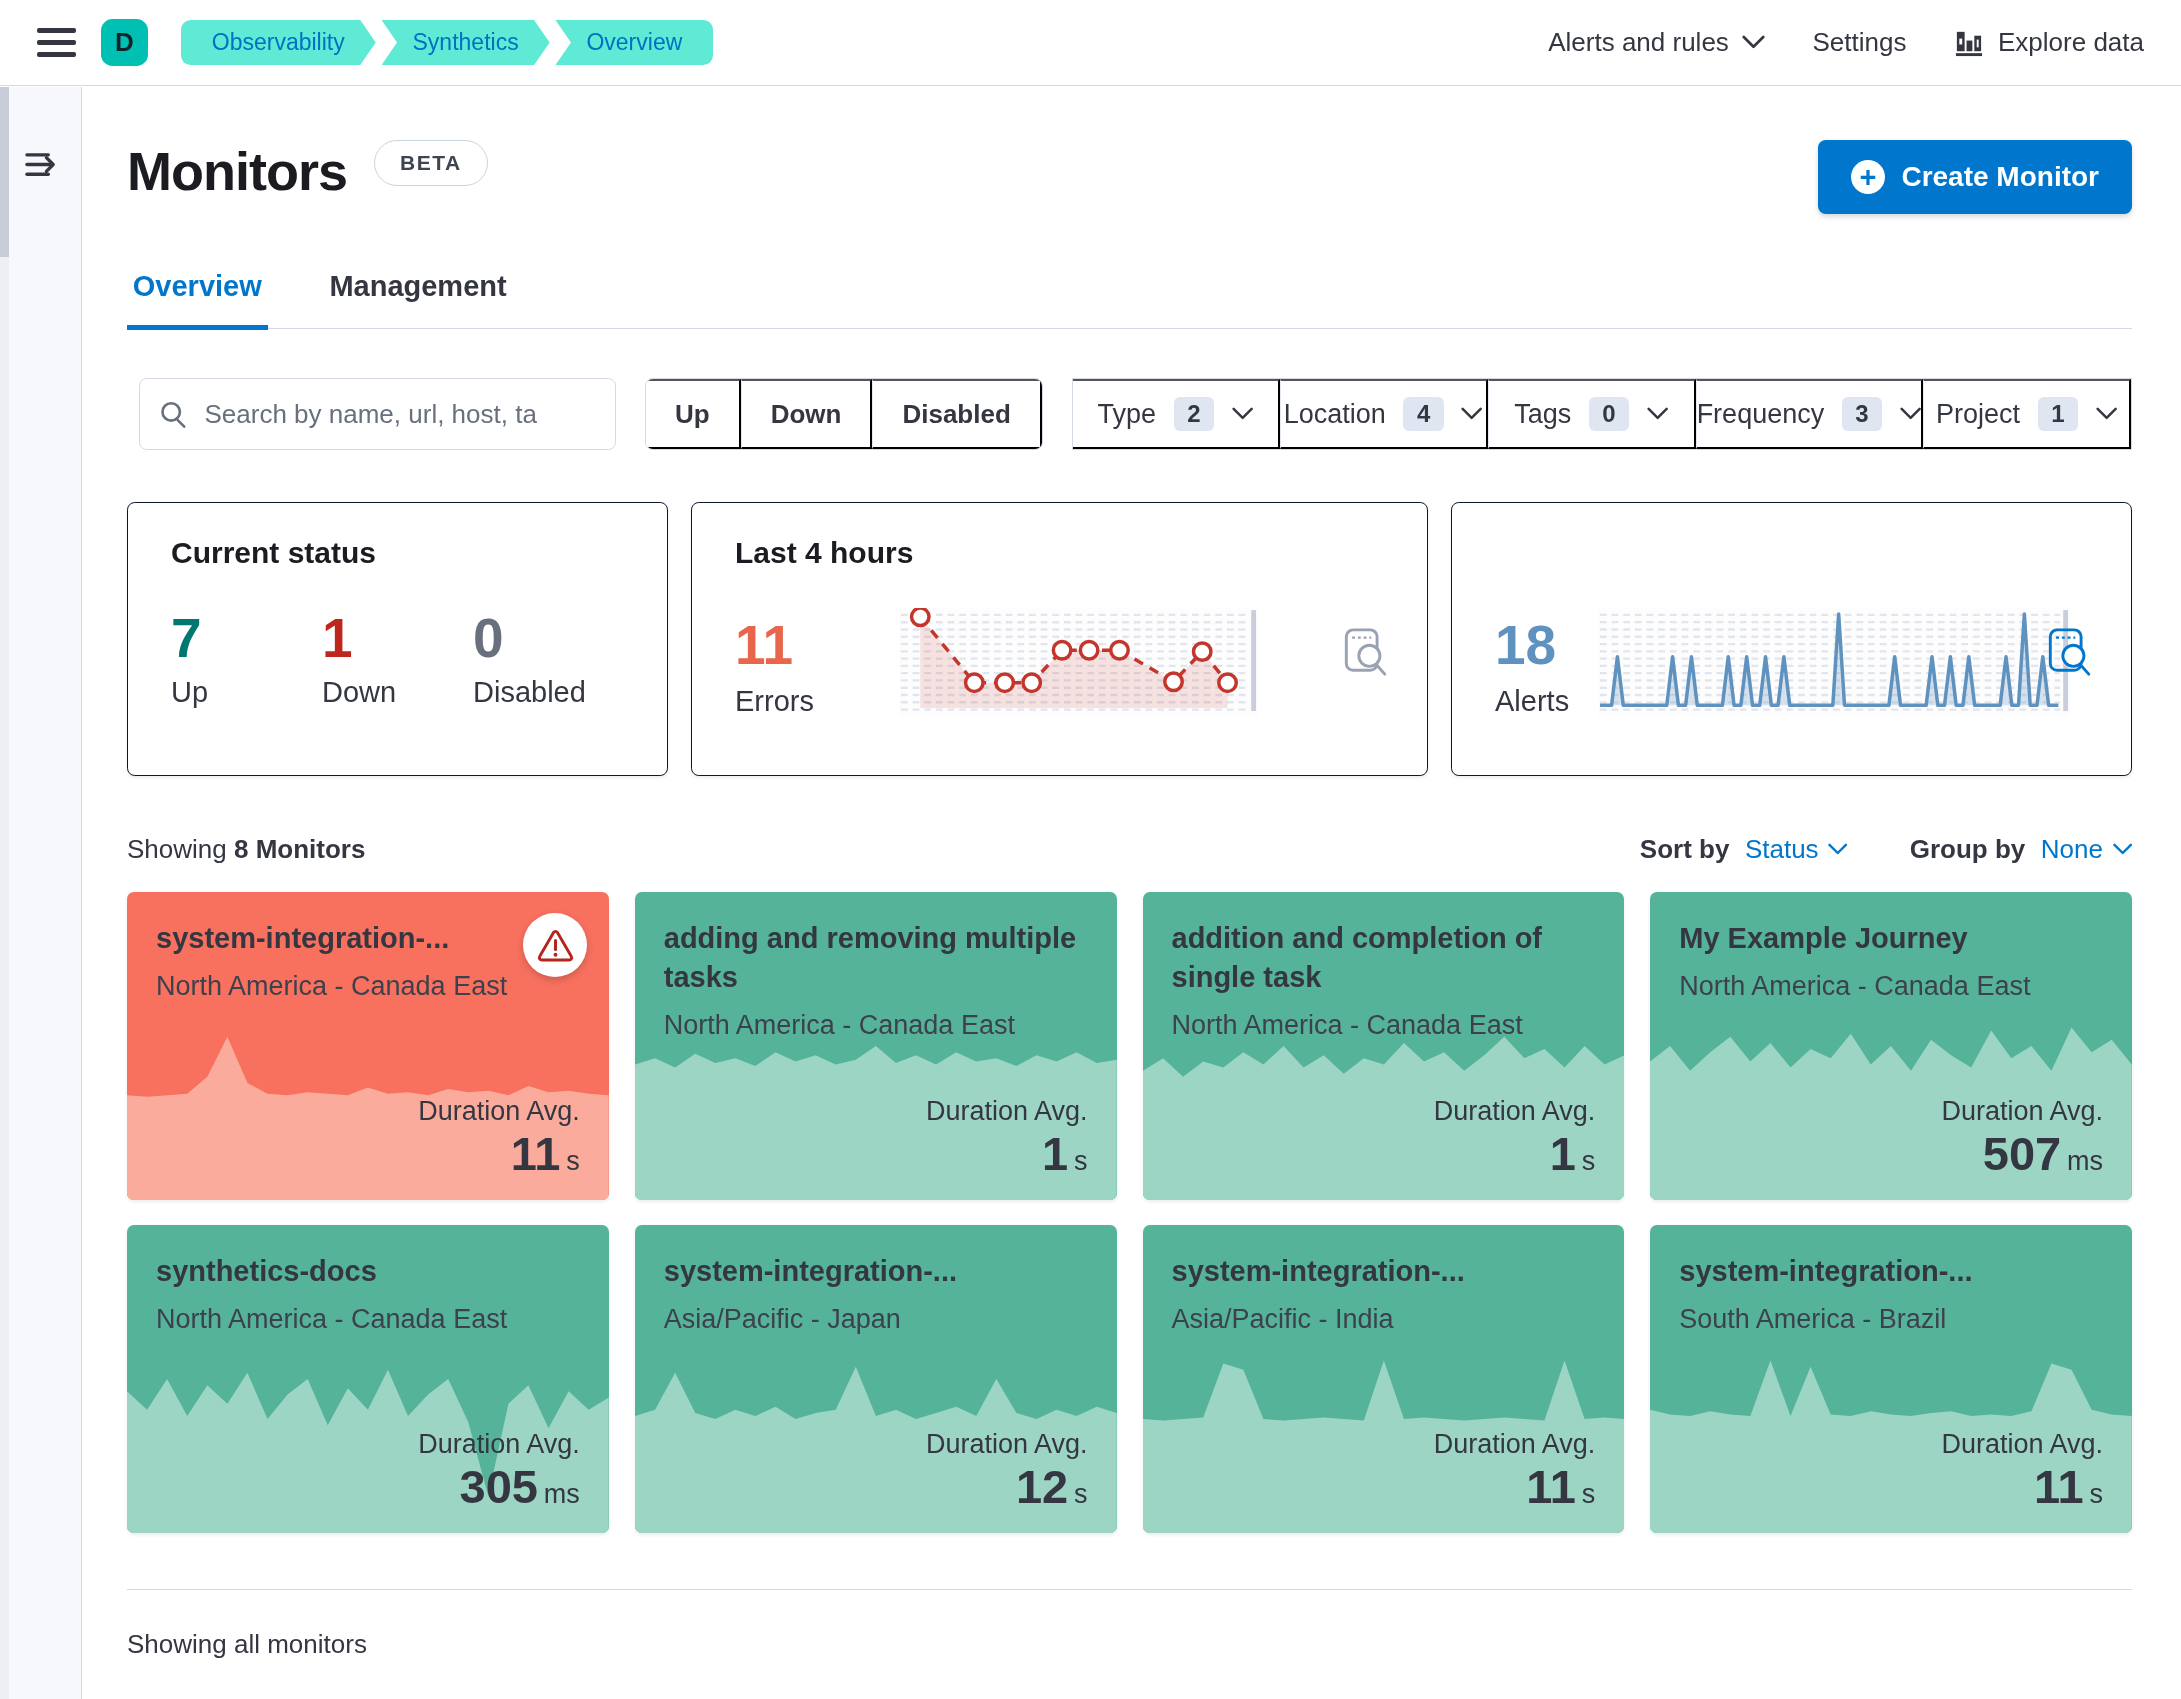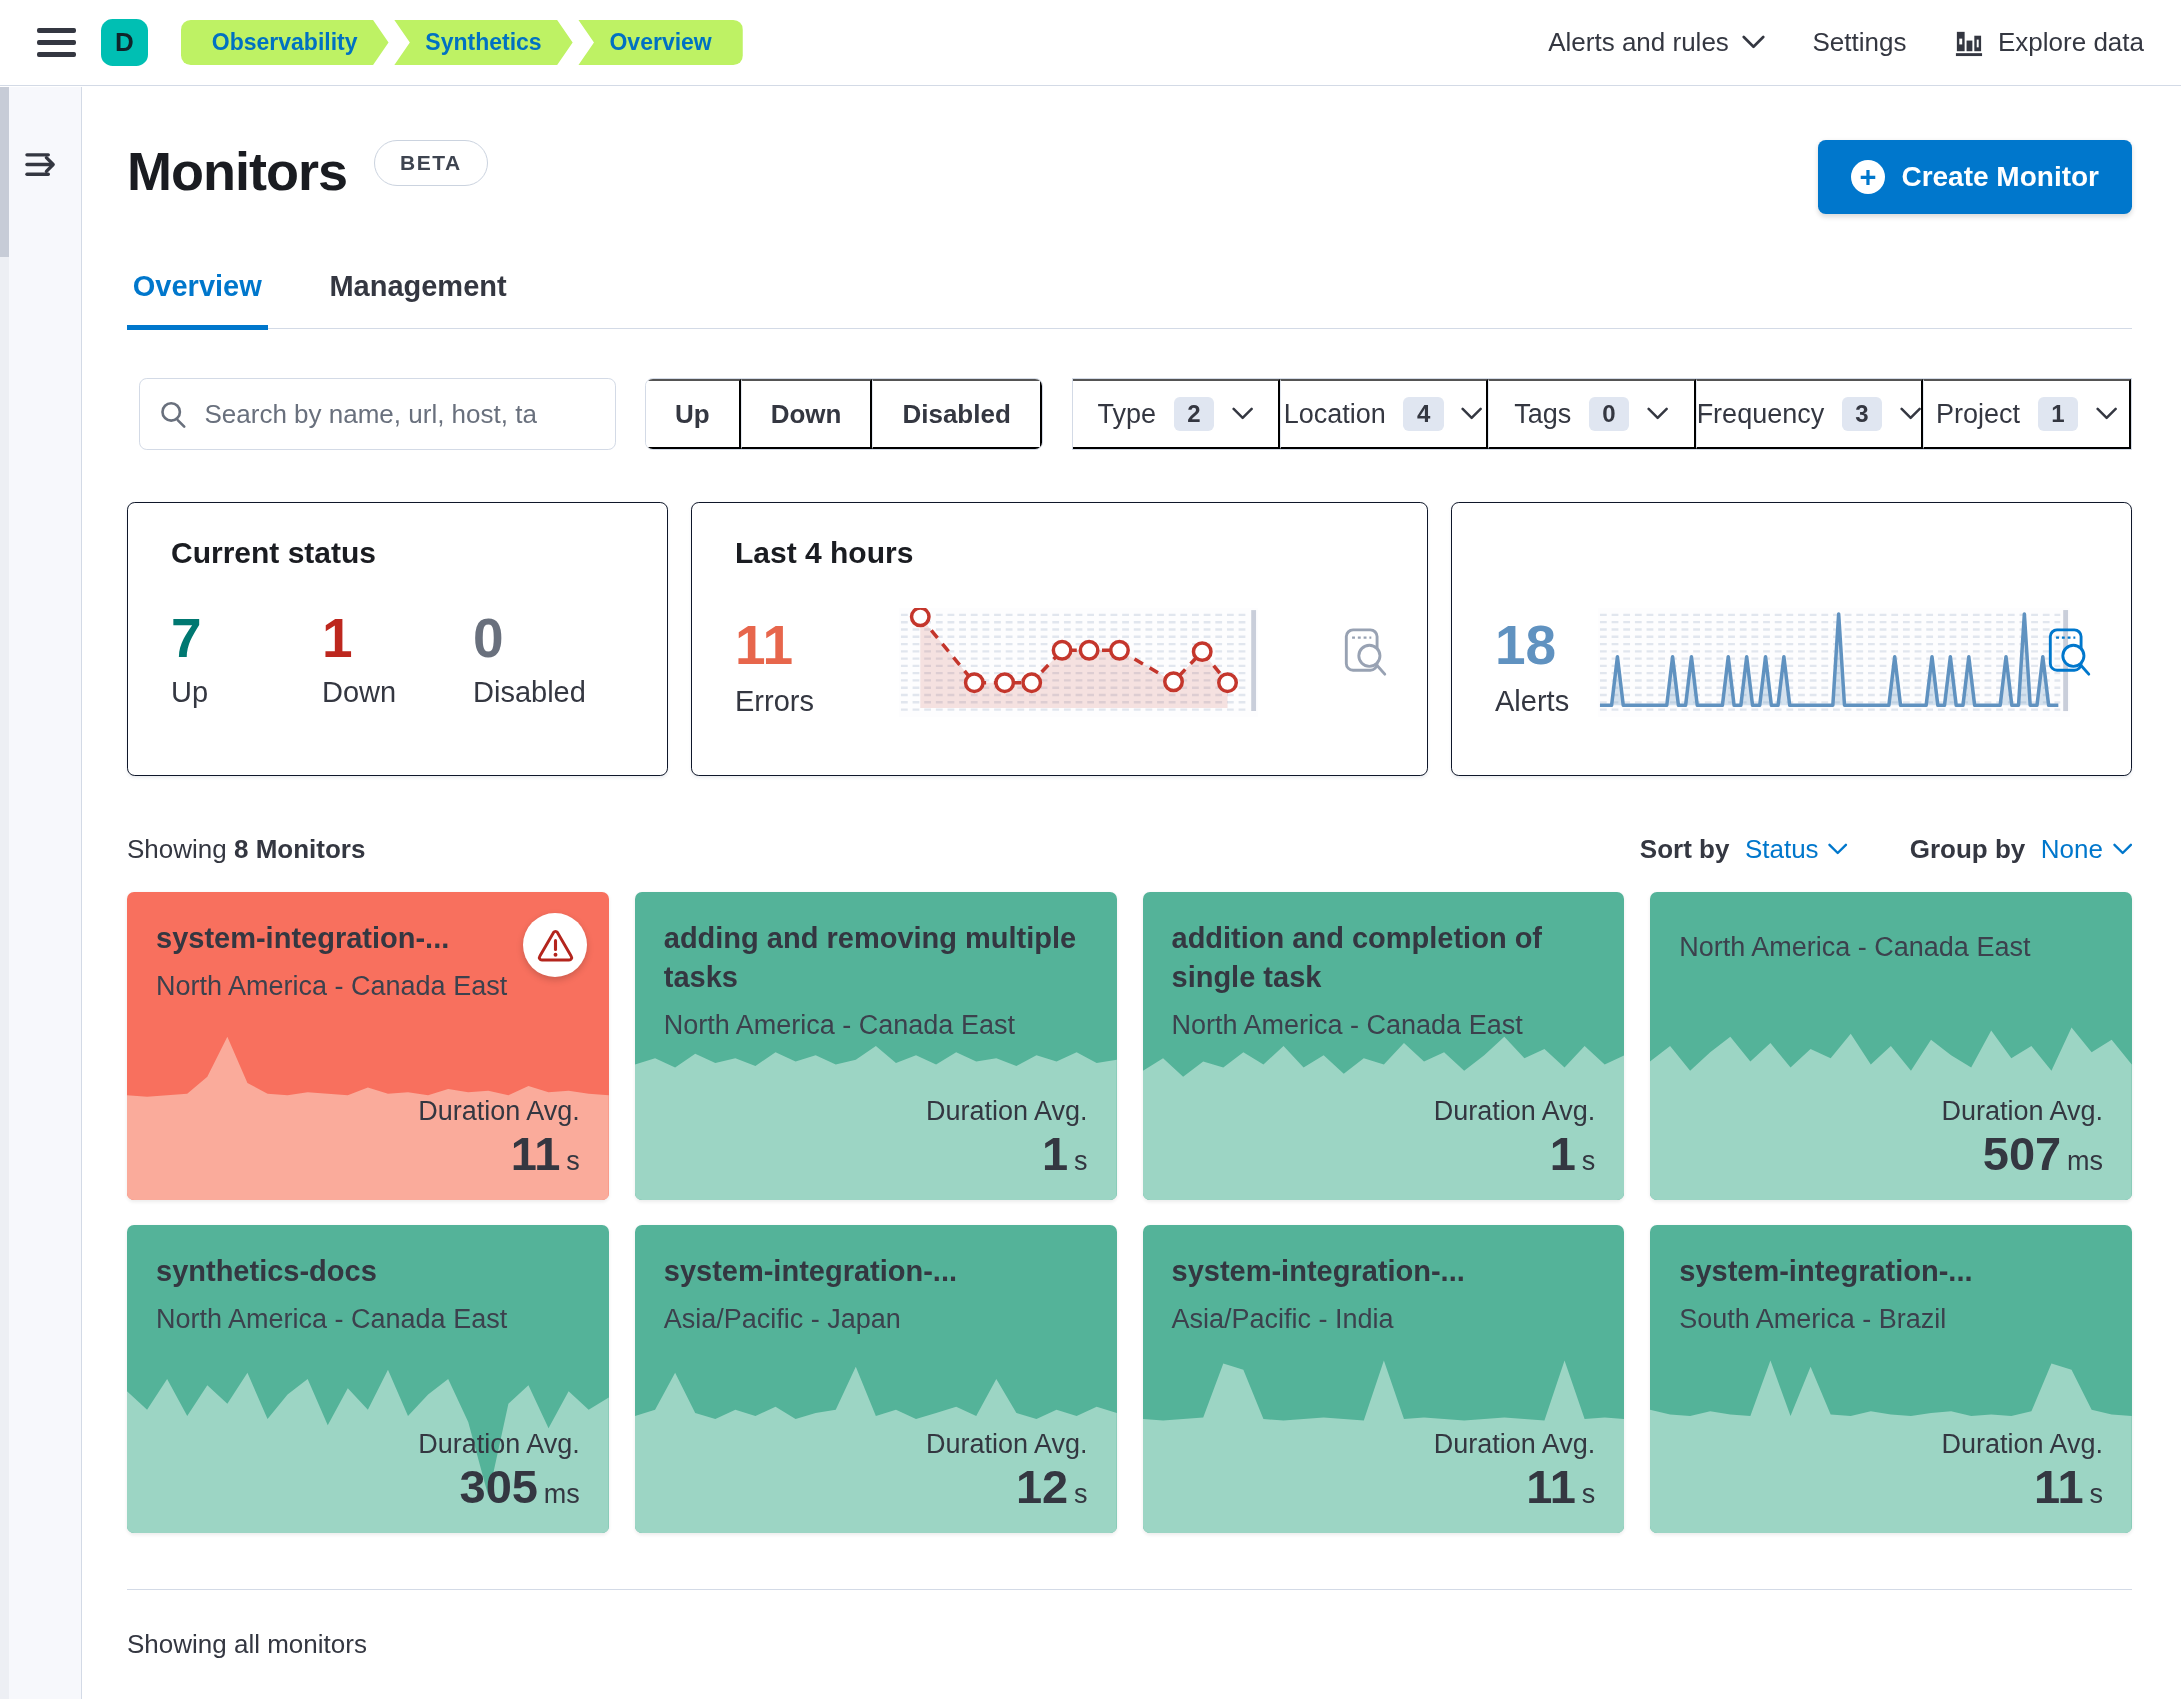--- a/index.html
+++ b/index.html
@@ -7,22 +7,22 @@
   body { font-family:"Liberation Sans","DejaVu Sans",sans-serif; background:#fff; color:#343741; position:relative; }
 
   
   .topbar { height:86px; display:flex; align-items:center; padding:0 37px; gap:25px;
             background:#fff; border-bottom:1px solid #D3DAE6; position:relative; z-index:5; }
   .hamburger { width:39px; height:29px; display:flex; flex-direction:column; justify-content:space-between; cursor:pointer; }
   .hamburger span { display:block; height:4.9px; border-radius:1.9px; background:#343741; }
   .avatar { width:47px; height:47px; border-radius:11.6px; background:#00BFB3; color:#10242a;
             display:flex; align-items:center; justify-content:center; font-size:26px; font-weight:700; }
   .breadcrumbs { display:flex; gap:5.8px; margin-left:7.8px; }
-  .crumb { height:45px; display:flex; align-items:center; padding:0 31px; background:#bef264;
-           color:#0071C2; font-size:23px; font-weight:700; cursor:pointer; }
+  .crumb { height:45px; display:flex; align-items:center; padding:0 31px; background:#5eead4;
+           color:#0071C2; font-size:23px; font-weight:400; cursor:pointer; }
   .crumb.first { clip-path:polygon(0 0,calc(100% - 15.5px) 0,100% 50%,calc(100% - 15.5px) 100%,0 100%); border-radius:9.7px 0 0 9.7px; }
   .crumb.mid   { clip-path:polygon(0 0,calc(100% - 15.5px) 0,100% 50%,calc(100% - 15.5px) 100%,0 100%,15.5px 50%); }
   .crumb.last  { clip-path:polygon(0 0,100% 0,100% 100%,0 100%,15.5px 50%); border-radius:0 9.7px 9.7px 0; }
   .topbar-right { margin-left:auto; display:flex; align-items:center; gap:47px; font-size:26px; color:#343741; }
   .tb-item { display:flex; align-items:center; gap:13.6px; cursor:pointer; }
   .chev { display:inline-block; }
 
   
   .sidebar { position:absolute; left:0; top:87px; bottom:0; width:82px; background:#F7F8FC; border-right:1px solid #D3DAE6; }
   .scrolltrack { position:absolute; left:0; top:0; width:8.7px; height:100%; background:#EDEFF4; }
@@ -409,20 +409,21 @@
         <span class="mc-val">1</span><span class="mc-unit">s</span>
       </div>
     </div>
   </div>
 
   <div class="mcard up">
     <svg class="spark" viewBox="0 0 100 100" preserveAspectRatio="none">
           <polygon points="0.00,55.0 4.17,50.0 8.33,58.0 12.50,52.0 16.67,47.0 20.83,55.0 25.00,49.0 29.17,57.0 33.33,51.0 37.50,54.0 41.67,46.0 45.83,56.0 50.00,50.0 54.17,58.0 58.33,48.0 62.50,53.0 66.67,57.0 70.83,45.0 75.00,54.0 79.17,50.0 83.33,58.0 87.50,44.0 91.67,52.0 95.83,48.0 100.00,56.0 100,100 0,100" fill="#9CD5C4"></polygon>
         </svg>
 
+    <div class="mc-title">My Example Journey</div>
     <div class="mc-loc">North America - Canada East</div>
     <div class="mc-dur">
       <div class="mc-dur-label">Duration Avg.</div>
       <div>
         <span class="mc-val">507</span><span class="mc-unit">ms</span>
       </div>
     </div>
   </div>
 
   <div class="mcard up">

